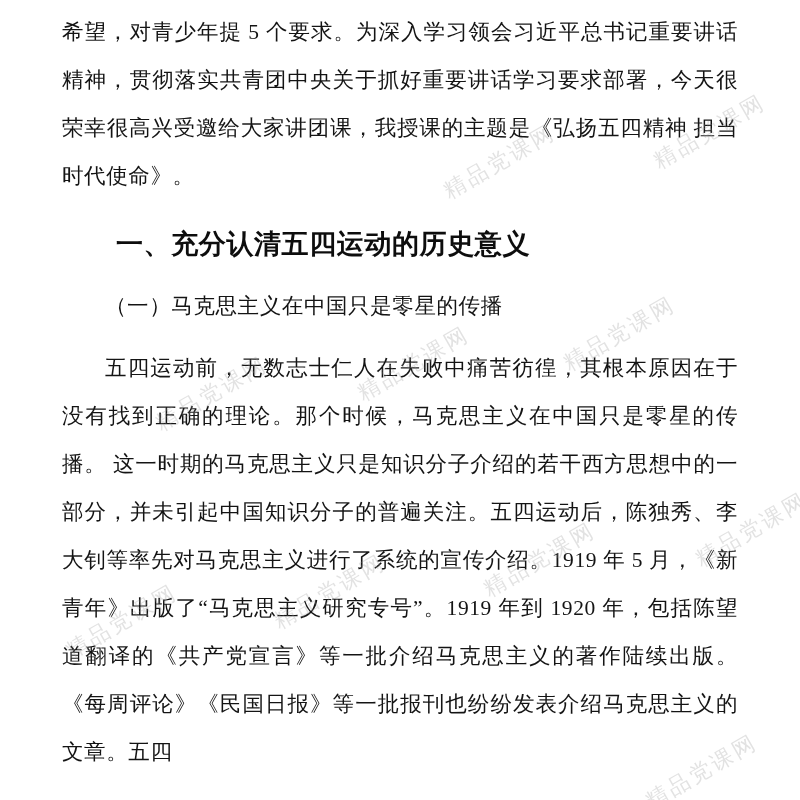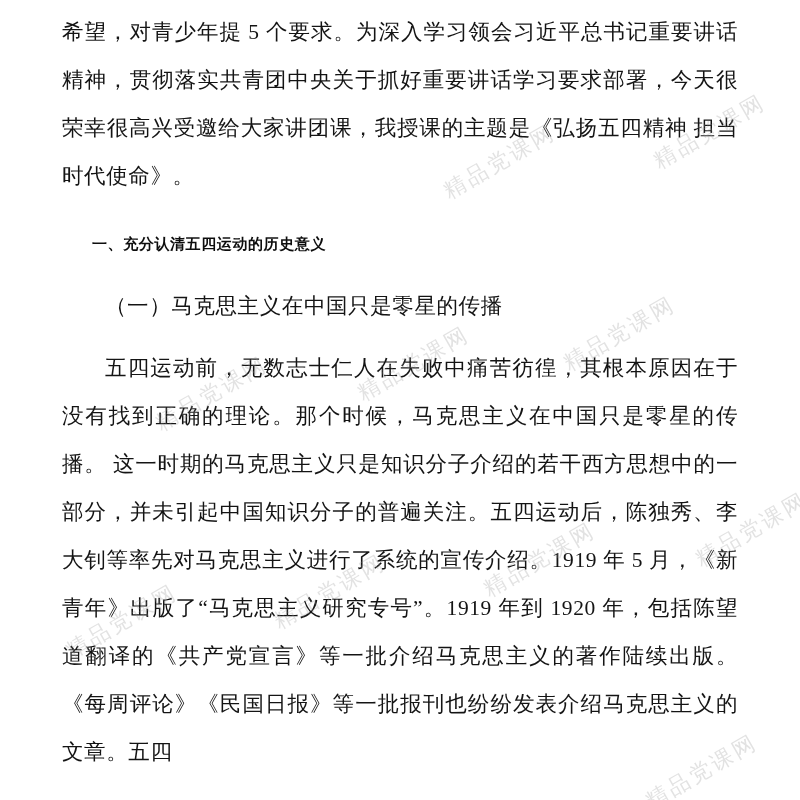--- a/index.html
+++ b/index.html
@@ -34,21 +34,21 @@
     letter-spacing: 0.6px;
     text-align: justify;
     text-justify: inter-character;
     color: #141414;
   }
   p.indent {
     text-indent: 2em;
   }
   .heading-main {
     margin: 0;
-    font-size: 15px;
+    font-size: 27px;
     line-height: 48px;
     font-weight: bold;
     text-indent: 2em;
     letter-spacing: 0.6px;
     color: #0d0d0d;
   }
   .heading-sub {
     margin: 0;
     font-size: 21.5px;
     line-height: 48px;

